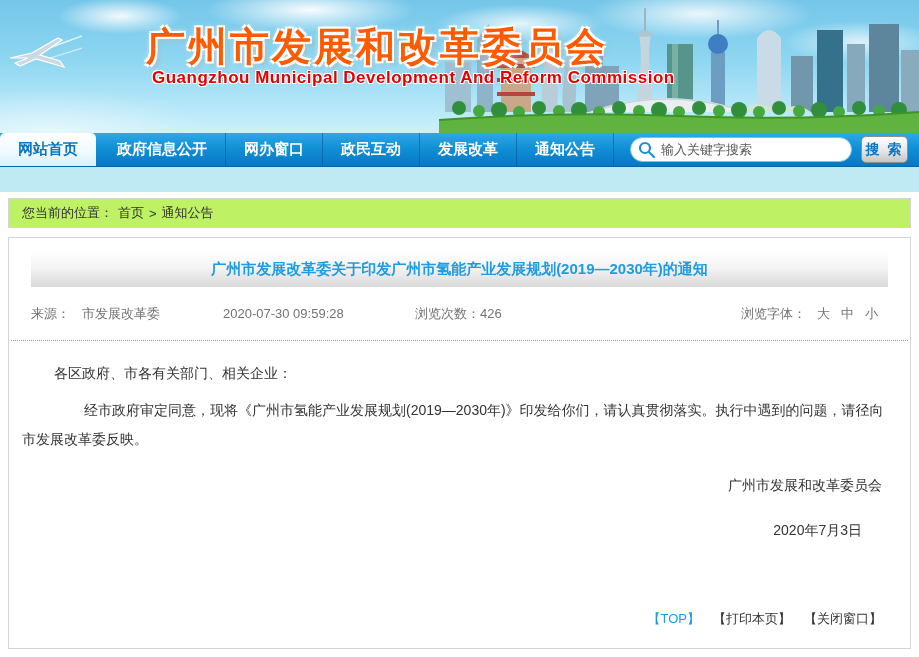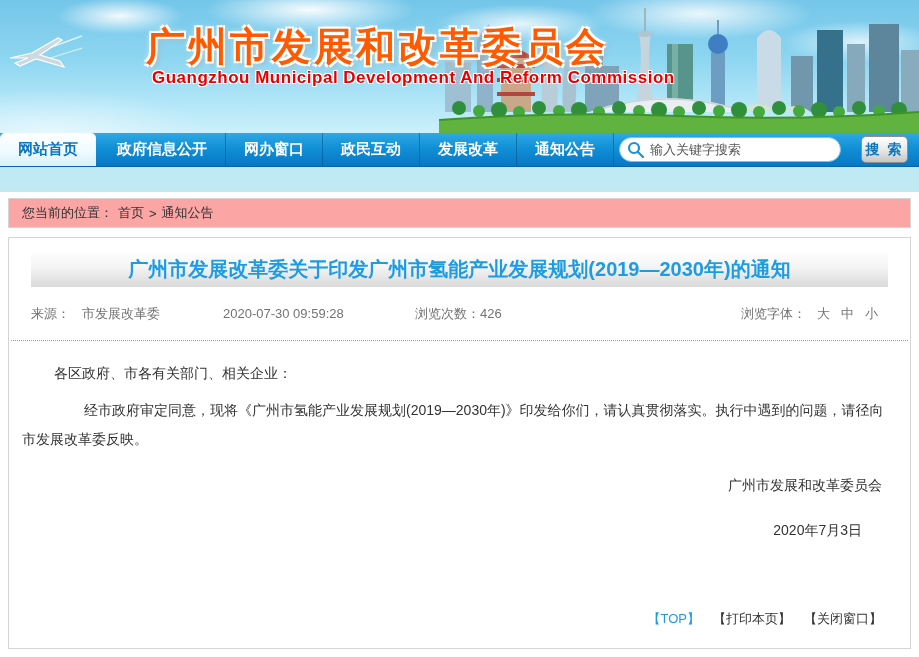--- a/index.html
+++ b/index.html
@@ -42,53 +42,53 @@
   .tab {
     display:flex; align-items:center; padding:0 18px; cursor:pointer;
     color:#fff; font-size:15px; font-weight:bold;
     border-right:1px solid rgba(8,80,140,.55); white-space:nowrap;
   }
   .tab.active {
     background:linear-gradient(180deg,#ffffff 0%,#eef9ff 60%,#d8effb 100%);
     color:#0b76c0; border-radius:5px 5px 0 0; border-right:none;
     min-width:82px; justify-content:center; margin-right:3px;
   }
-  .search-wrap { margin-left:auto; display:flex; align-items:center; gap:20px; padding-right:11px; }
+  .search-wrap { margin-left:auto; display:flex; align-items:center; gap:9px; padding-right:11px; }
   .search-box { position:relative; width:222px; height:25px; }
   .search-box input {
     width:100%; height:100%; border-radius:13px; border:1px solid #79c4ea;
     padding:0 10px 0 30px; font-size:13px; color:#333; outline:none;
     font-family:"Liberation Sans","DejaVu Sans",sans-serif;
   }
   .search-box input::placeholder { color:#555; opacity:1; }
   .search-icon { position:absolute; left:8px; top:4px; width:17px; height:17px; }
   .search-btn {
     width:47px; height:27px; border:1px solid #8f8f8f; border-radius:5px;
     background:linear-gradient(180deg,#ffffff 0%,#e9e9e9 50%,#c6c6c6 100%);
     color:#0b76c0; font-size:14px; font-weight:bold; letter-spacing:2px;
     display:flex; align-items:center; justify-content:center; cursor:pointer;
   }
   .cyan-strip { height:25px; background:#bfe9f3; }
   
   .breadcrumb-box {
-    margin:6px 8px 0; height:30px; border:1px solid #d4d4d4; background:#fca5a5;
+    margin:6px 8px 0; height:30px; border:1px solid #d4d4d4; background:#bef264;
     display:flex; align-items:center; gap:5px; padding-left:13px; font-size:13px; color:#333;
   }
   .crumb-link { cursor:pointer; }
   
   .content-box {
     position:relative; margin:9px 8px 0; height:412px;
     border:1px solid #d4d4d4; background:#fff;
   }
   .article-title-bar {
     margin:13px 22px 0; height:36px;
     background:linear-gradient(180deg,#ffffff 0%,#f4f4f4 45%,#d9d9d9 100%);
     display:flex; align-items:center; justify-content:center;
   }
-  .article-title { font-size:20px; font-weight:bold; color:#1e9ce2; }
+  .article-title { font-size:15px; font-weight:bold; color:#1e9ce2; }
   .meta-row {
     display:flex; align-items:center; height:54px; margin:0 2px;
     border-bottom:1px dotted #9a9a9a; font-size:13px; color:#737373;
   }
   .m-col1 { width:212px; padding-left:20px; }
   .m-col1 .lbl { margin-right:12px; }
   .m-col2 { width:62px; }
   .m-col2 .lbl { display:inline-block; width:45px; line-height:1.55; }
   .m-col3 { width:192px; }
   .m-col4 { width:255px; }

